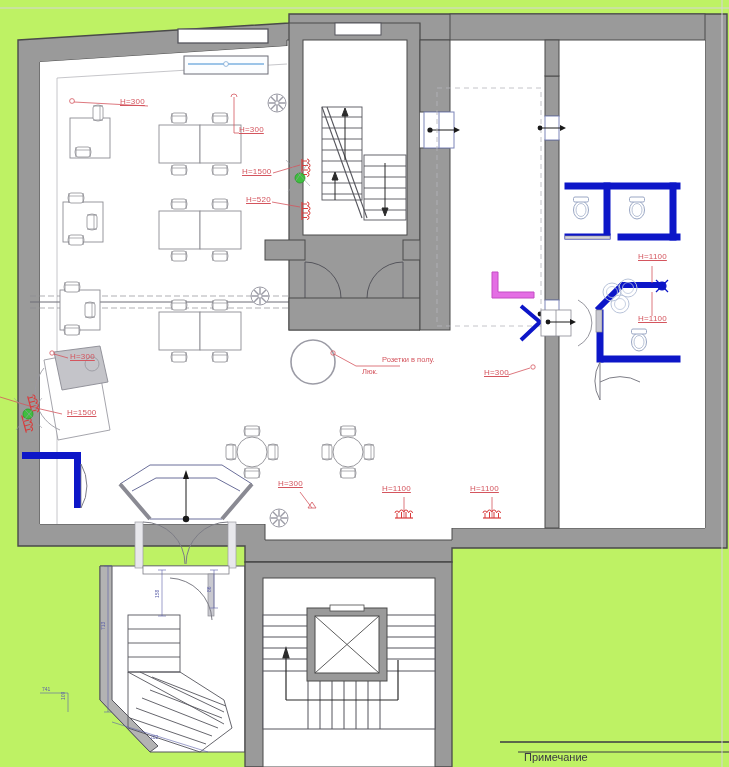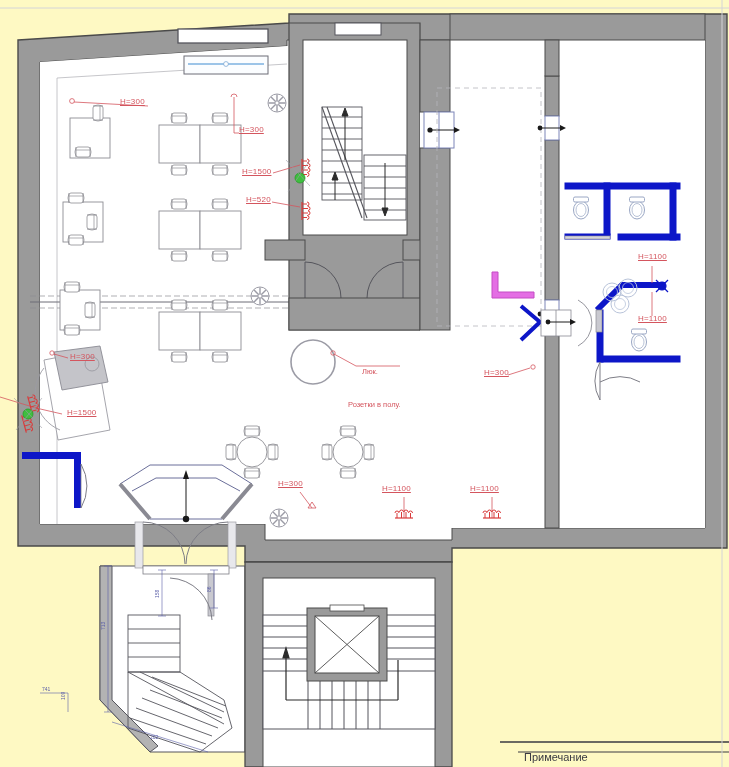--- a/index.html
+++ b/index.html
@@ -1,20 +1,20 @@
 <!DOCTYPE html>
 <html><head>
 <meta charset="utf-8">
 <style>
   html,body{margin:0;padding:0;background:#ffffff;}
   body{font-family:"Liberation Sans",sans-serif;}
   #plan-root{
     position:relative;
     width:729px;height:767px;
-    background:#fef9c3;
+    background:#bef264;
     overflow:hidden;
   }
   #plan-svg{position:absolute;left:0;top:0;width:729px;height:767px;display:block;}
   .anno{
     position:absolute;
     color:#d4555e;
     font-size:8px;
     font-family:"Liberation Sans",sans-serif;
     white-space:nowrap;
     letter-spacing:.2px;
@@ -516,21 +516,21 @@
   <div class="anno" style="left:246px;top:195px;">H=520</div>
   <div class="anno" style="left:70px;top:352px;">H=300</div>
   <div class="anno" style="left:67px;top:408px;">H=1500</div>
   <div class="anno" style="left:278px;top:479px;">H=300</div>
   <div class="anno" style="left:382px;top:484px;">H=1100</div>
   <div class="anno" style="left:470px;top:484px;">H=1100</div>
   <div class="anno" style="left:484px;top:368px;">H=300</div>
   <div class="anno" style="left:638px;top:252px;">H=1100</div>
   <div class="anno" style="left:638px;top:314px;">H=1100</div>
 
-  <div class="note-text" style="left:348px;top:355px;margin-top:45px;">Розетки в полу.</div>
+  <div class="note-text" style="left:382px;top:355px;">Розетки в полу.</div>
   <div class="note-text" style="left:362px;top:367px;">Люк.</div>
 
   <div class="legend-title" style="left:524px;top:751px;">Примечание</div>
 
   <div class="dim-text" style="left:100px;top:630px;transform:rotate(-90deg);transform-origin:left top;">713</div>
   <div class="dim-text" style="left:154px;top:598px;transform:rotate(-90deg);transform-origin:left top;">158</div>
   <div class="dim-text" style="left:206px;top:592px;transform:rotate(-90deg);transform-origin:left top;">86</div>
   <div class="dim-text" style="left:42px;top:686px;">741</div>
   <div class="dim-text" style="left:60px;top:700px;transform:rotate(-90deg);transform-origin:left top;">109</div>
   <div class="dim-text" style="left:150px;top:734px;">202</div>

